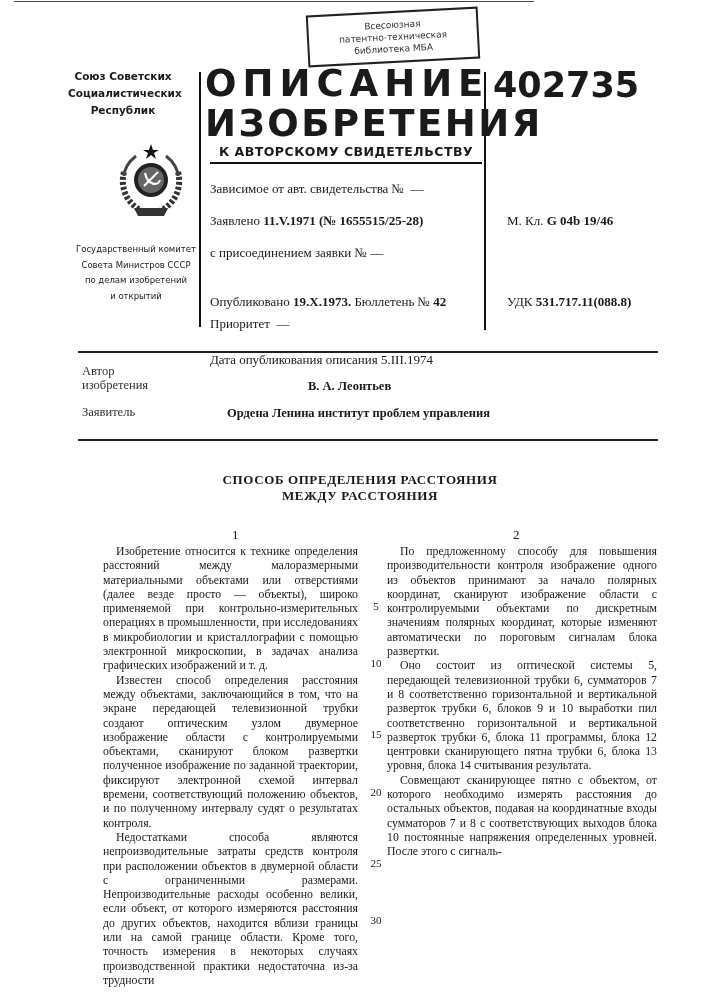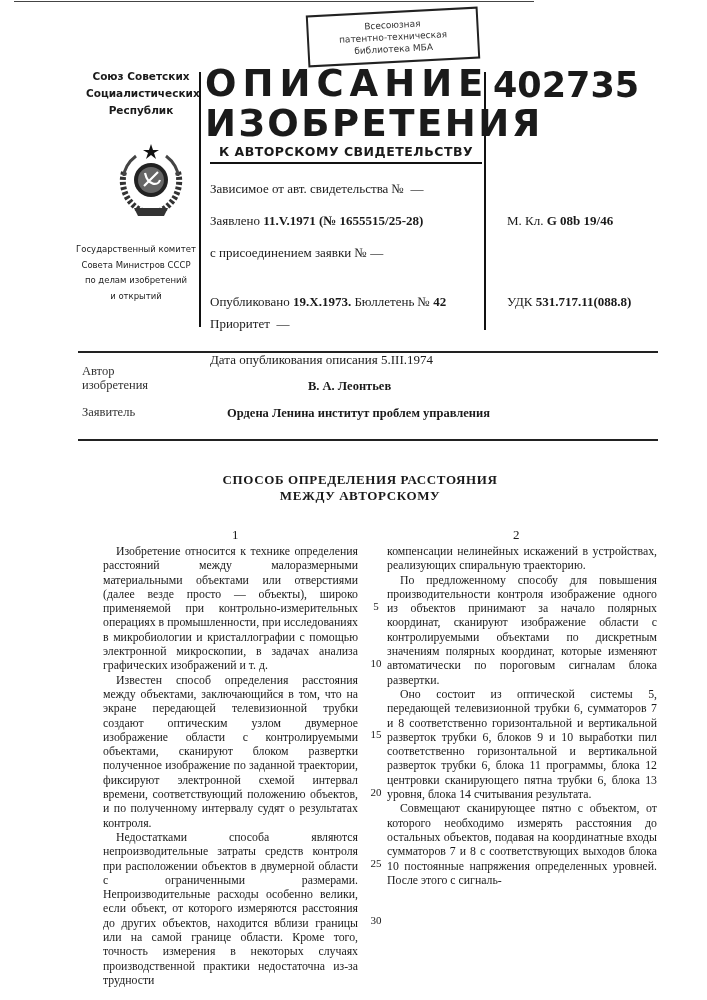--- a/index.html
+++ b/index.html
@@ -1,21 +1,21 @@
 <!DOCTYPE html>
 <html><head>
 <meta charset="utf-8">
 <style>
   html, body { margin:0; padding:0; background:#fff; }
   body { width:707px; height:1000px; position:relative; overflow:hidden; color:#1a1a1a; font-family:"Liberation Serif", serif; }
   .abs { position:absolute; }
   .top-rule { left:14px; top:1px; width:520px; height:0; border-top:1px solid #444; }
   .stamp { left:307px; top:11px; width:172px; height:52px; border:2px solid #222; transform:rotate(-3deg); font-family:"DejaVu Sans", sans-serif; font-size:9px; line-height:12px; text-align:center; color:#333; padding-top:6px; box-sizing:border-box; }
   .stamp div { white-space:nowrap; }
-  .ussr { left:86px; top:68px; width:110px; text-align:center; font-family:"DejaVu Sans", sans-serif; font-weight:bold; font-size:10.5px; line-height:17px; }
+  .ussr { left:68px; top:68px; width:110px; text-align:center; font-family:"DejaVu Sans", sans-serif; font-weight:bold; font-size:10.5px; line-height:17px; }
   .emblem { left:114px; top:142px; width:74px; height:78px; }
   .committee { left:68px; top:242px; width:136px; text-align:center; font-family:"DejaVu Sans", sans-serif; font-size:8.5px; line-height:15.5px; color:#222; }
   .vline1 { left:199px; top:72px; width:2px; height:255px; background:#111; }
   .vline2 { left:484px; top:72px; width:2px; height:258px; background:#111; }
   .title1 { left:205px; top:62px; width:280px; font-family:"DejaVu Sans", sans-serif; font-weight:bold; font-size:37px; letter-spacing:6px; line-height:44px; white-space:nowrap; }
   .title2 { left:205px; top:102px; width:280px; font-family:"DejaVu Sans", sans-serif; font-weight:bold; font-size:37px; letter-spacing:2.5px; line-height:44px; white-space:nowrap; }
   .subtitle { left:210px; top:144px; width:272px; text-align:center; font-family:"DejaVu Sans", sans-serif; font-weight:bold; font-size:12.5px; letter-spacing:0.5px; line-height:16px; }
   .subrule { left:210px; top:162px; width:272px; height:2px; background:#111; }
   .patnum { left:493px; top:67px; font-family:"DejaVu Sans", sans-serif; font-weight:bold; font-size:35px; line-height:36px; }
   .meta { left:210px; font-size:13px; line-height:16px; white-space:nowrap; }
@@ -91,55 +91,54 @@
   <span>Приоритет</span>&nbsp;&nbsp;<span>—</span>
 </div>
 <div class="abs meta" style="top:294px;">
   <span>Опубликовано</span>&nbsp;<b>19.X.1973.</b>&nbsp;<span>Бюллетень №</span>&nbsp;<b>42</b>
 </div>
 <div class="abs meta" style="top:320px;margin-top:32px;">
   <span>Дата опубликования описания</span>&nbsp;<span>5.III.1974</span>
 </div>
 
 <div class="abs rmeta" style="top:213px;">
-  <span>М. Кл.</span>&nbsp;<b>G 08b 19/46</b>
+  <span>М. Кл.</span>&nbsp;<b>G 04b 19/46</b>
 </div>
 <div class="abs rmeta" style="top:294px;">
   <span>УДК</span>&nbsp;<b>531.717.11(088.8)</b>
 </div>
 
 <div class="abs hrule" style="left:78px; top:351px; width:580px;"></div>
 
 <div class="abs label" style="top:364px;">
   <div>Автор</div>
   <div>изобретения</div>
 </div>
 <div class="abs author" style="left:308px; top:378px;">В. А. Леонтьев</div>
 <div class="abs label" style="top:405px;">Заявитель</div>
 <div class="abs author" style="left:227px; top:405px;">Ордена Ленина институт проблем управления</div>
 
 <div class="abs hrule" style="left:78px; top:439px; width:580px;"></div>
 
 <div class="abs mtitle" style="top:471px;">СПОСОБ ОПРЕДЕЛЕНИЯ РАССТОЯНИЯ</div>
-<div class="abs mtitle" style="top:487px;">МЕЖДУ АВТОРСКОМУ</div>
+<div class="abs mtitle" style="top:487px;">МЕЖДУ РАССТОЯНИЯ</div>
 
 <div class="abs colnum" style="left:232px; top:527px;">1</div>
 <div class="abs colnum" style="left:513px; top:527px;">2</div>
 
 <div class="abs col" style="left:103px; top:544px; width:255px;">
   <p>Изобретение относится к технике определения расстояний между малоразмерными материальными объектами или отверстиями (далее везде просто — объекты), широко применяемой при контрольно-измерительных операциях в промышленности, при исследованиях в микробиологии и кристаллографии с помощью электронной микроскопии, в задачах анализа графических изображений и т. д.</p>
   <p>Известен способ определения расстояния между объектами, заключающийся в том, что на экране передающей телевизионной трубки создают оптическим узлом двумерное изображение области с контролируемыми объектами, сканируют блоком развертки полученное изображение по заданной траектории, фиксируют электронной схемой интервал времени, соответствующий положению объектов, и по полученному интервалу судят о результатах контроля.</p>
   <p>Недостатками способа являются непроизводительные затраты средств контроля при расположении объектов в двумерной области с ограниченными размерами. Непроизводительные расходы особенно велики, если объект, от которого измеряются расстояния до других объектов, находится вблизи границы или на самой границе области. Кроме того, точность измерения в некоторых случаях производственной практики недостаточна из-за трудности</p>
 </div>
 
 <div class="abs ln" style="top:599px;">5</div>
 <div class="abs ln" style="top:656px;">10</div>
 <div class="abs ln" style="top:727px;">15</div>
 <div class="abs ln" style="top:785px;">20</div>
 <div class="abs ln" style="top:856px;">25</div>
 <div class="abs ln" style="top:913px;">30</div>
 
 <div class="abs col" style="left:387px; top:544px; width:270px;">
-  <p class="noind">компенсации нелинейных искажений в устройствах, реализующих спиральную траекторию.</p>
   <p>По предложенному способу для повышения производительности контроля изображение одного из объектов принимают за начало полярных координат, сканируют изображение области с контролируемыми объектами по дискретным значениям полярных координат, которые изменяют автоматически по пороговым сигналам блока развертки.</p>
   <p>Оно состоит из оптической системы 5, передающей телевизионной трубки 6, сумматоров 7 и 8 соответственно горизонтальной и вертикальной разверток трубки 6, блоков 9 и 10 выработки пил соответственно горизонтальной и вертикальной разверток трубки 6, блока 11 программы, блока 12 центровки сканирующего пятна трубки 6, блока 13 уровня, блока 14 считывания результата.</p>
   <p>Совмещают сканирующее пятно с объектом, от которого необходимо измерять расстояния до остальных объектов, подавая на координатные входы сумматоров 7 и 8 с соответствующих выходов блока 10 постоянные напряжения определенных уровней. После этого с сигналь-</p>
 </div>
 
 </body></html>

